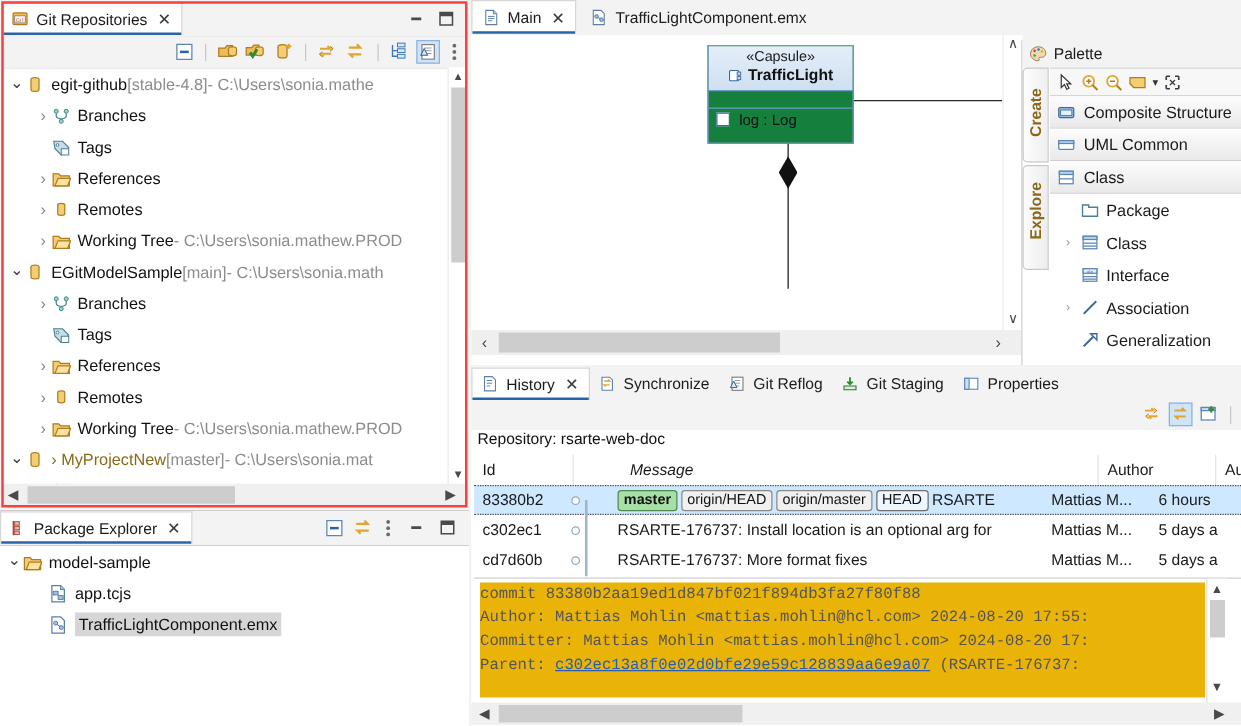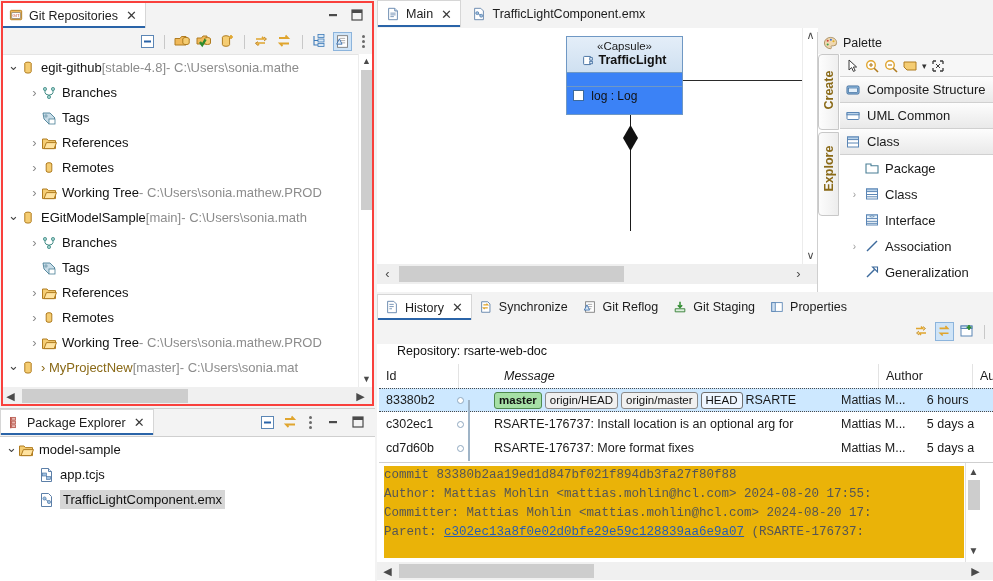--- a/index.html
+++ b/index.html
@@ -43,21 +43,21 @@
 
   
   .tbbtn{width:19px;height:19px;display:inline-block;position:relative;vertical-align:middle;}
   .tbbtn.on{background:#cfe4f7;border:1px solid #8cb4dc;box-sizing:border-box;}
   .sep{display:inline-block;width:1px;height:14px;background:#c8c8c8;vertical-align:middle;margin:0 4px;}
   .dots{display:inline-block;width:11px;height:19px;position:relative;vertical-align:middle;}
   .dots i{position:absolute;left:4px;width:3px;height:3px;border-radius:50%;background:#6a6a6a;}
 
   
   .canvas{position:absolute;background:#ffffff;overflow:hidden;}
-  .capsule{position:absolute;border:1px solid #6f98c4;background:#3b82f6;box-sizing:border-box;}
+  .capsule{position:absolute;border:1px solid #6f98c4;background:#15803d;box-sizing:border-box;}
   .caphdr{background:linear-gradient(#e4eef8,#cfe0f1);border-bottom:1px solid #6f98c4;
           text-align:center;padding:3px 6px 4px;}
   .caphdr .ster{font-size:11.5px;color:#1a1a1a;line-height:13px;}
   .caphdr .cname{font-weight:bold;font-size:12.5px;color:#111;line-height:15px;}
   .capcomp{height:13px;border-bottom:1px solid #6f98c4;}
   .capport{padding:2px 6px;font-size:12px;color:#111;}
 
   
   .palhdr{height:22px;display:flex;align-items:center;gap:5px;padding-left:5px;
           background:#f3f3f3;font-size:12.5px;}
@@ -663,21 +663,21 @@
       <span class="tbbtn">
         <svg width="19" height="19" viewBox="0 0 19 19">
           <rect x="3" y="4" width="11" height="10" fill="#fff" stroke="#5b86b5"></rect>
           <rect x="3" y="4" width="11" height="2.5" fill="#cfe0f1" stroke="#5b86b5"></rect>
           <path d="M11 3 v5 M8.6 5.4 h4.8" stroke="#2e8b2e" stroke-width="1.7"></path>
         </svg>
       </span>
       <span class="sep"></span>
     </div>
 
-    <div style="position:absolute;left:20px;top:50px;font-size:12.5px;color:#111;">Repository: rsarte-web-doc</div>
+    <div style="position:absolute;left:5px;top:50px;font-size:12.5px;color:#111;">Repository: rsarte-web-doc</div>
 
     <div class="thead" style="position:absolute;left:2px;top:70px;width:614px;">
       <div id="histHead" style="display:flex;">
           <div class="th" style="width: 80px;">Id</div>
           <div class="th" style="width: 38px; border-right: none; padding-left: 0px;"></div>
           <div class="th" style="width: 382px; font-style: italic;">Message</div>
           <div class="th" style="width: 94px;">Author</div>
           <div class="th" style="width: 80px;">Authored</div>
         </div>
     </div>

